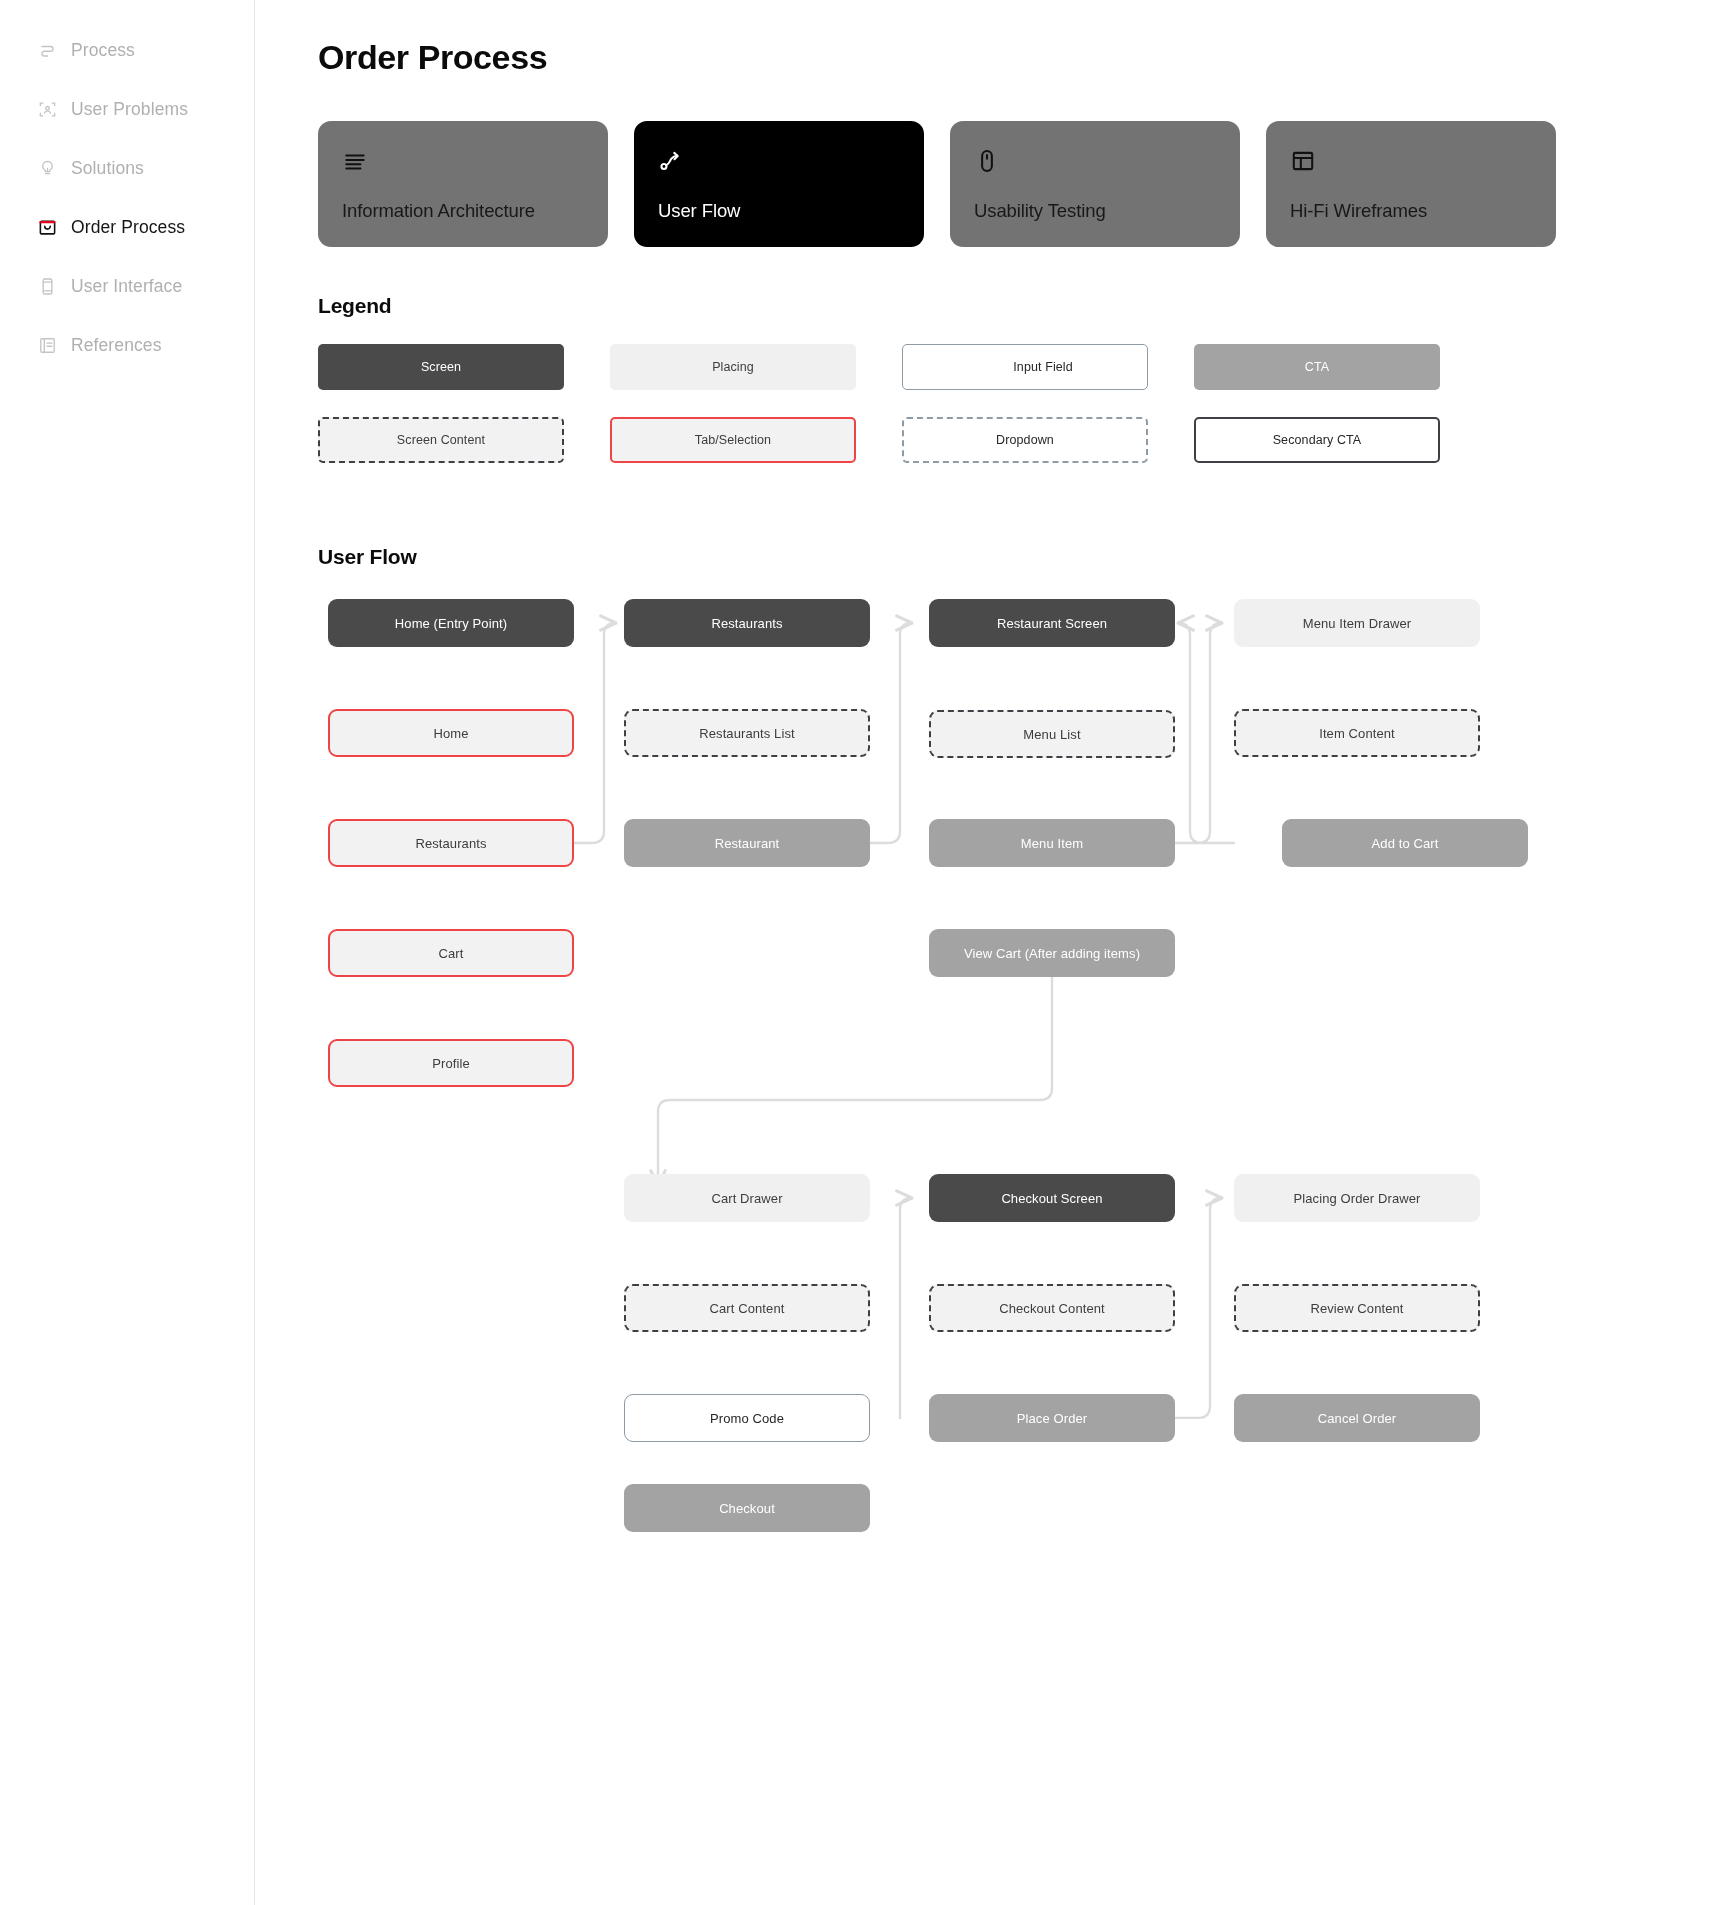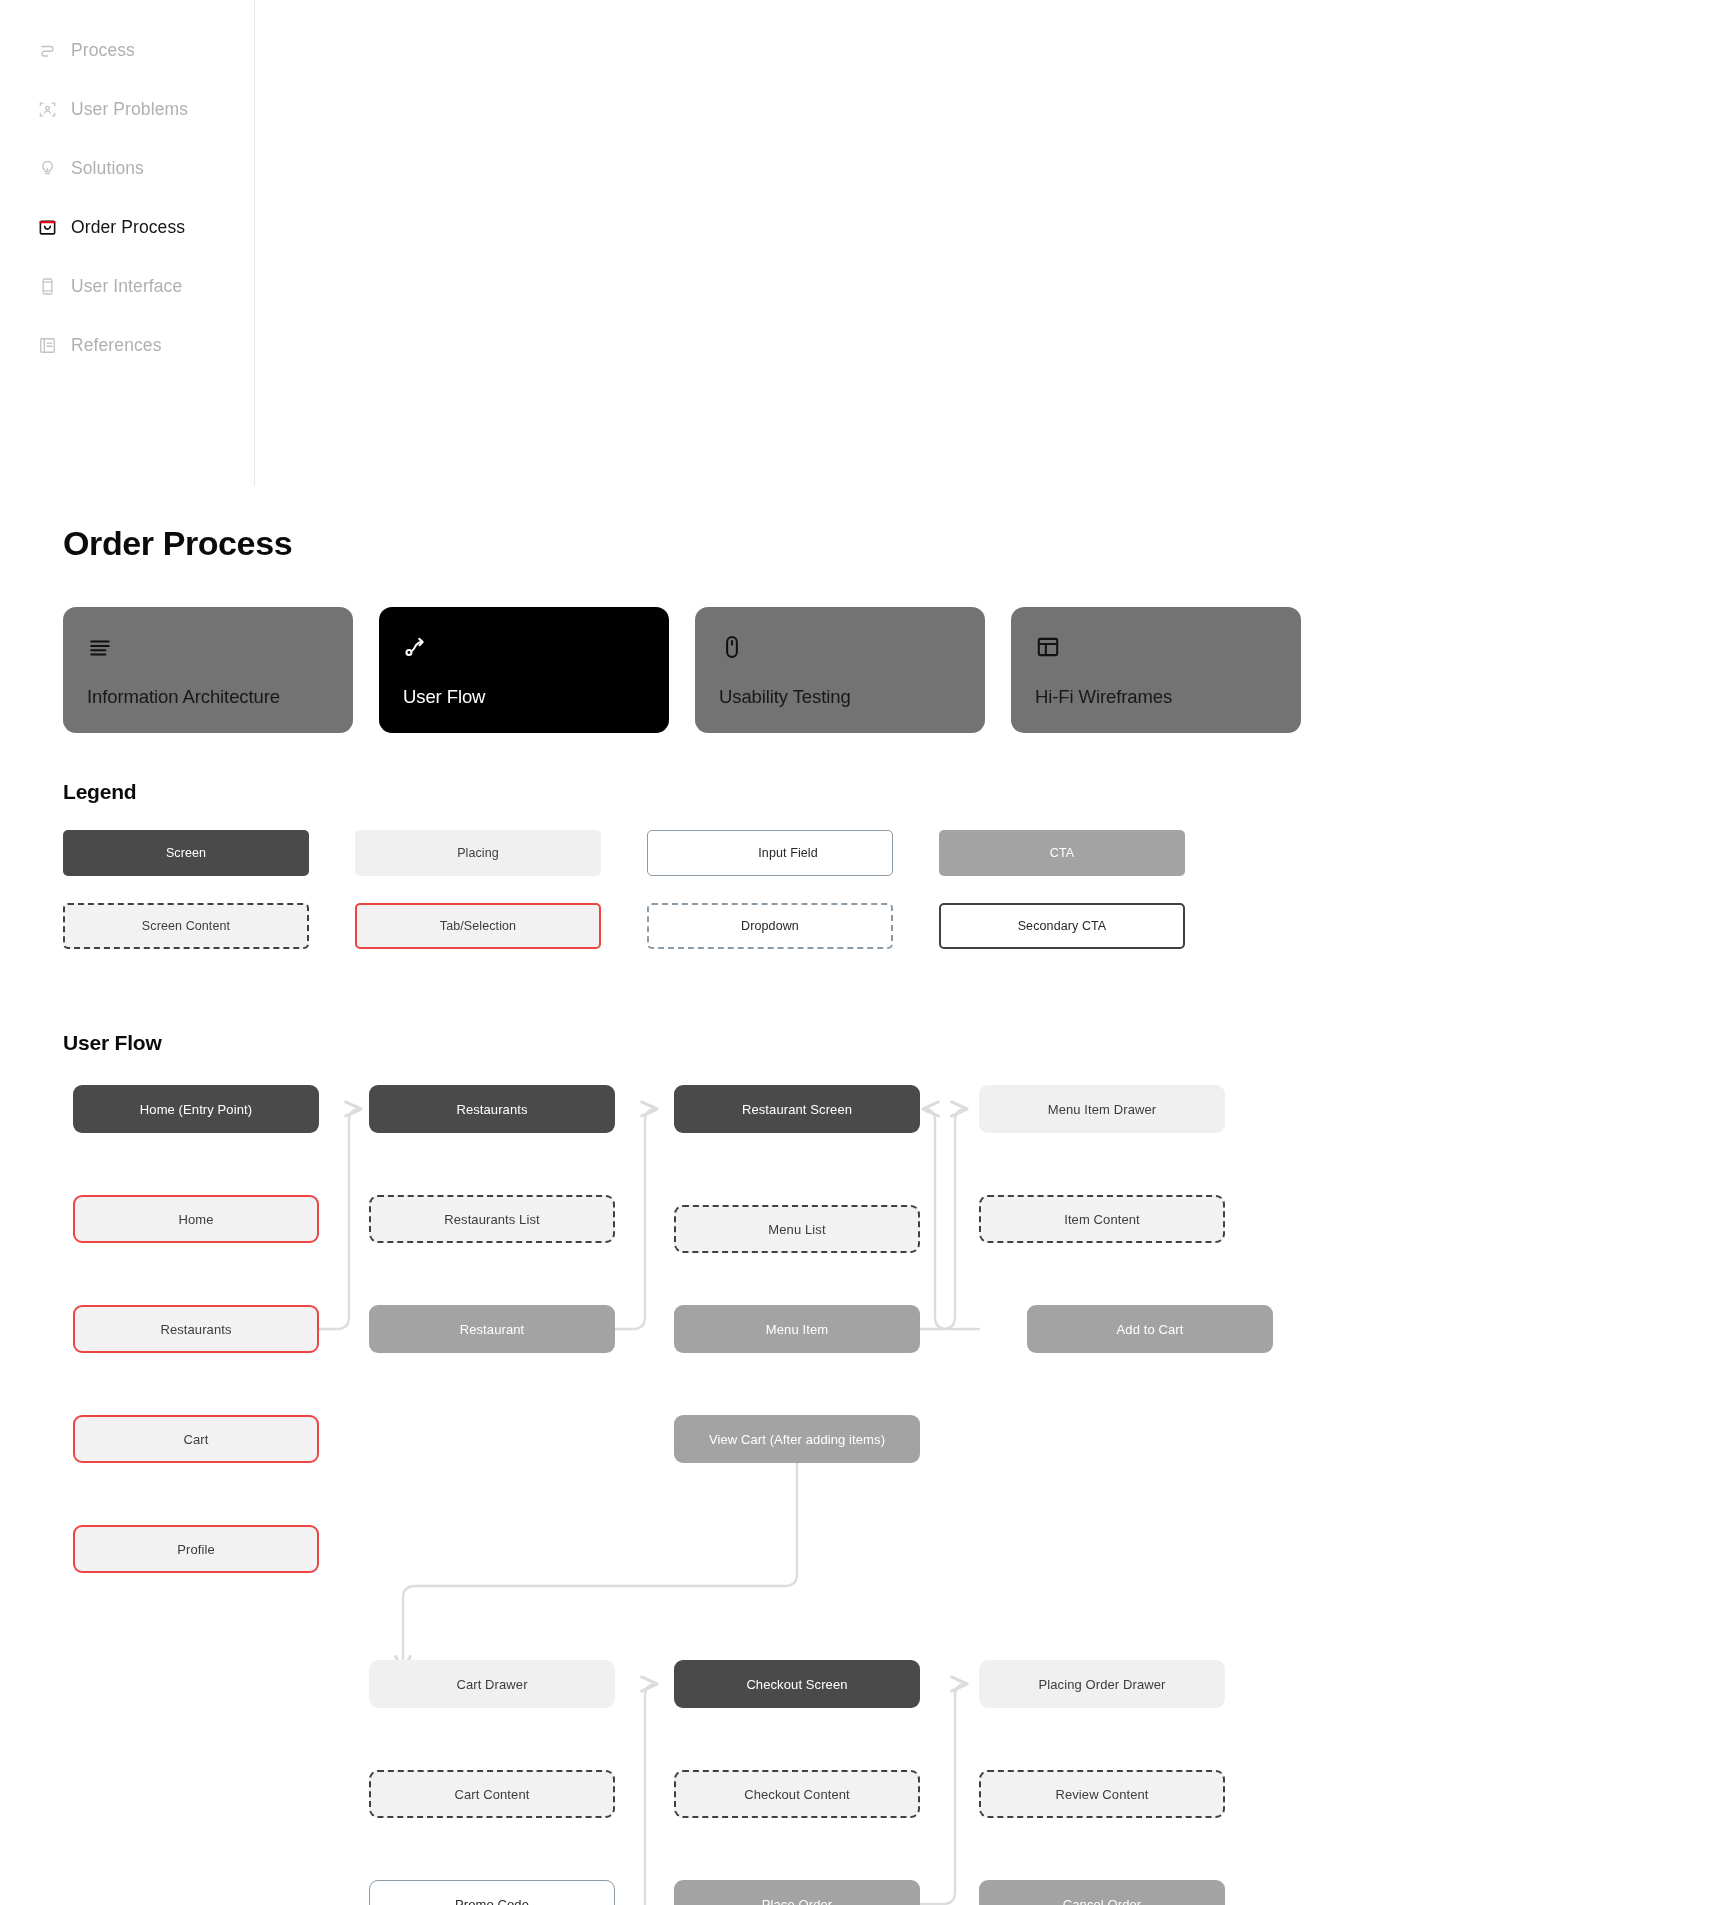--- a/index.html
+++ b/index.html
@@ -4,21 +4,21 @@
 <style>
   * { box-sizing: border-box; margin: 0; padding: 0; }
   html, body {
     width: 1728px;
     height: 1905px;
     background: #ffffff;
     font-family: "Liberation Sans", sans-serif;
     color: #111111;
     overflow: hidden;
   }
-  .app { display: flex; width: 1728px; height: 1905px; flex-direction: column; }
+  .app { display: flex; width: 1728px; height: 1905px; }
 
   
   .sidebar {
     width: 255px;
     min-width: 255px;
     height: 1905px;
     border-right: 1px solid #e8e8e8;
     background: #ffffff;
     padding-top: 30px;
   }
@@ -297,21 +297,21 @@
         </g>
       </svg>
 
       <div class="fnode n-screen" style="left:10px;top:0px;">Home (Entry Point)</div>
       <div class="fnode n-screen" style="left:306px;top:0px;">Restaurants</div>
       <div class="fnode n-screen" style="left:611px;top:0px;">Restaurant Screen</div>
       <div class="fnode n-drawer" style="left:916px;top:0px;">Menu Item Drawer</div>
 
       <div class="fnode n-tab" style="left:10px;top:110px;">Home</div>
       <div class="fnode n-content" style="left:306px;top:110px;">Restaurants List</div>
-      <div class="fnode n-content" style="left:611px;top:120px;text-align:center;">Menu List</div>
+      <div class="fnode n-content" style="left:611px;top:111px;text-align:center;">Menu List</div>
       <div class="fnode n-content" style="left:916px;top:110px;">Item Content</div>
 
       <div class="fnode n-tab" style="left:10px;top:220px;">Restaurants</div>
       <div class="fnode n-cta" style="left:306px;top:220px;">Restaurant</div>
       <div class="fnode n-cta" style="left:611px;top:220px;">Menu Item</div>
       <div class="fnode n-cta" style="left:916px;top:220px;margin-left:48px;">Add to Cart</div>
 
       <div class="fnode n-tab" style="left:10px;top:330px;">Cart</div>
       <div class="fnode n-cta" style="left:611px;top:330px;">View Cart (After adding items)</div>
 

